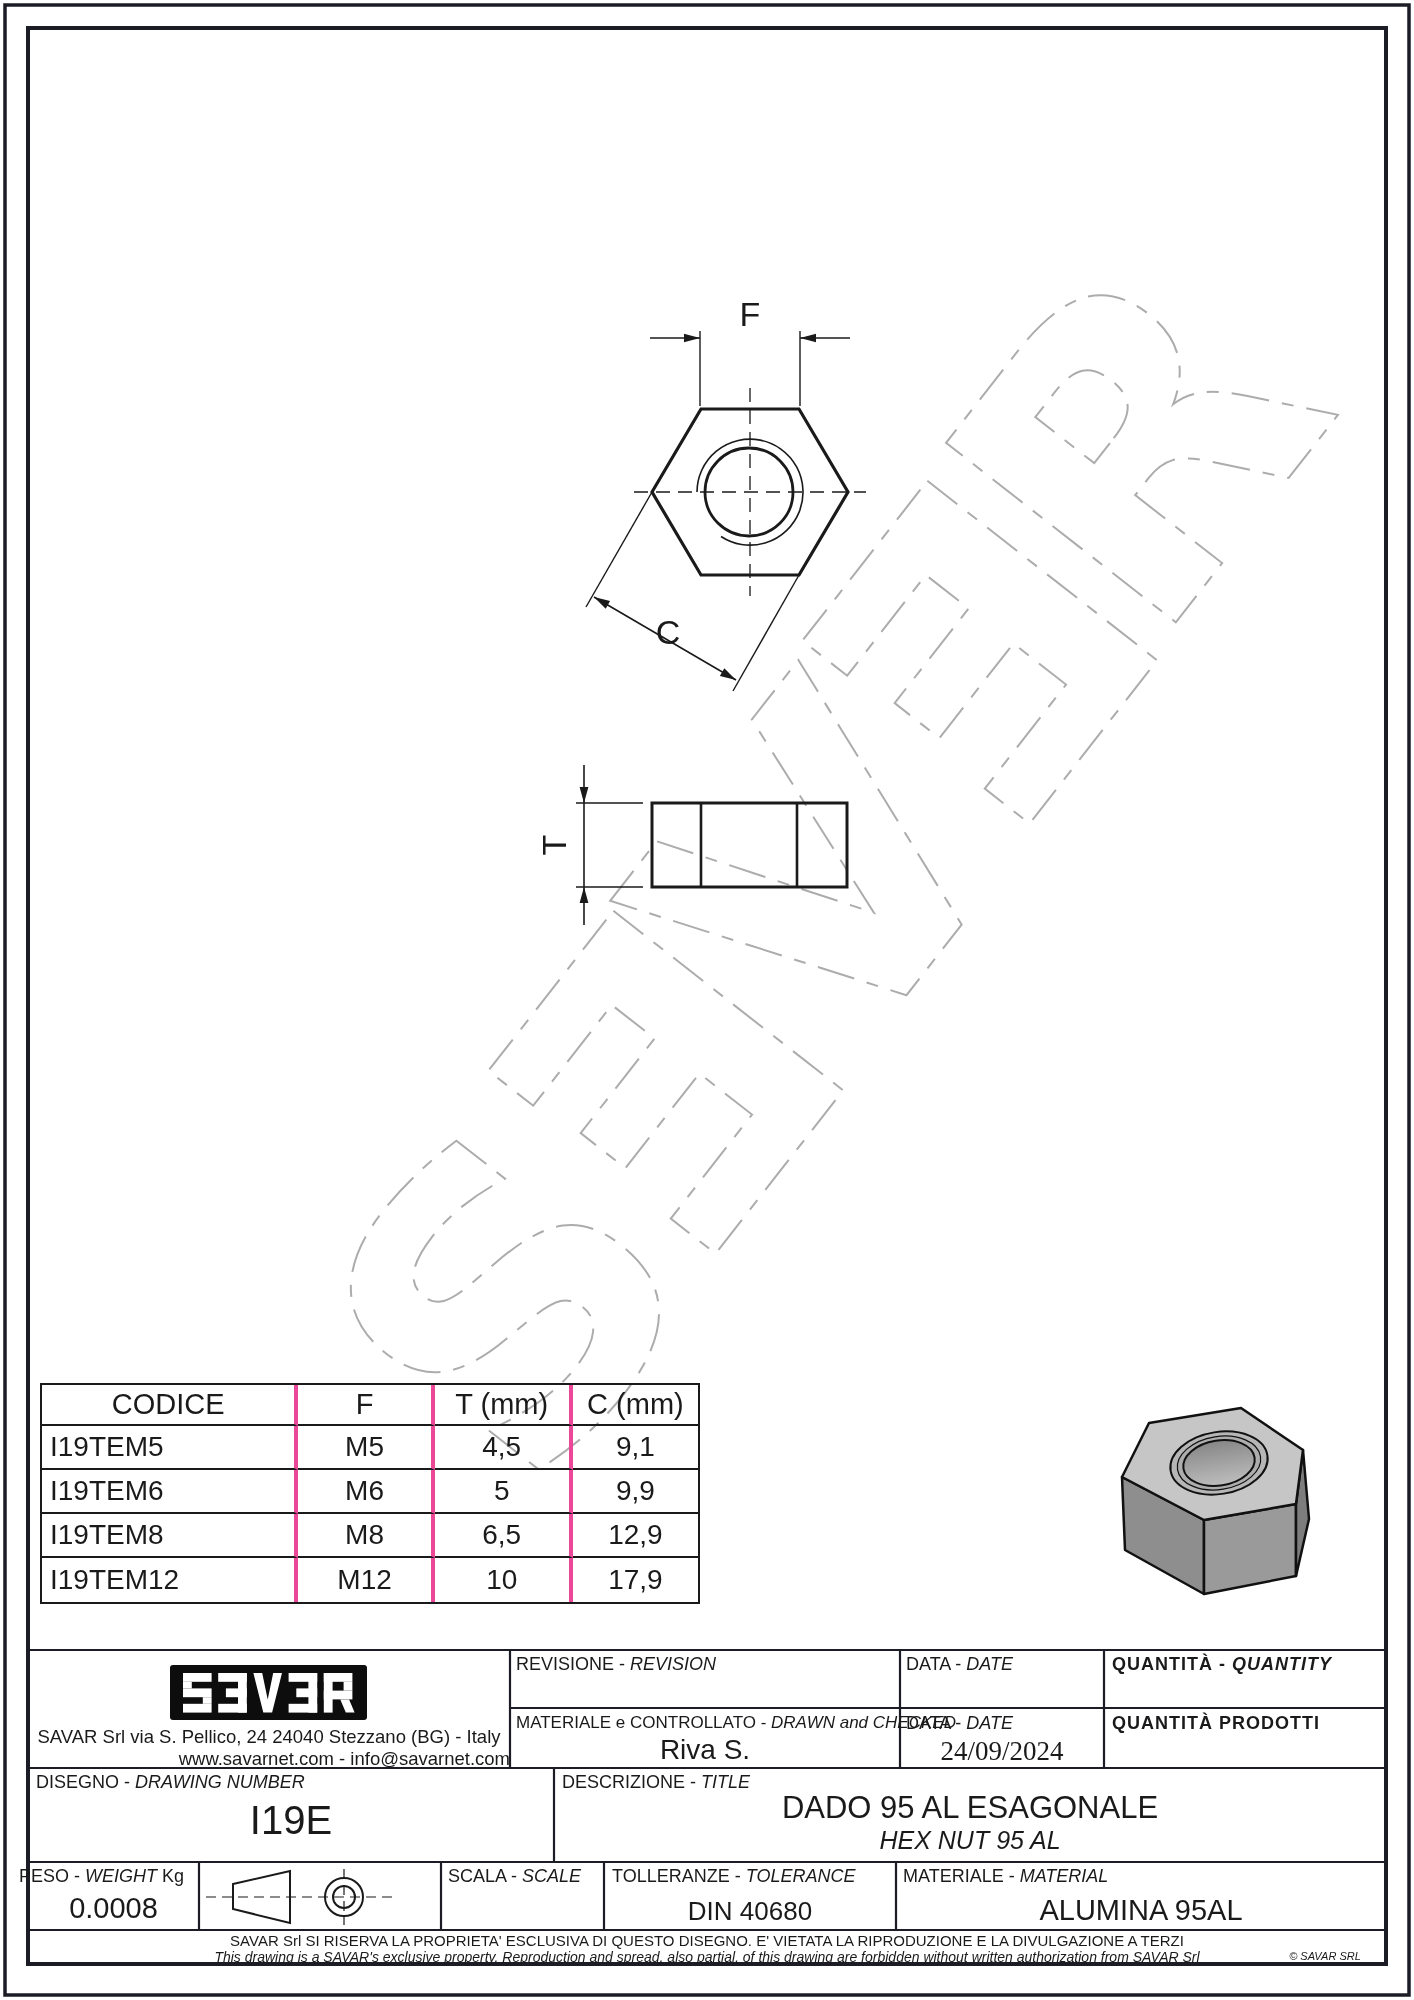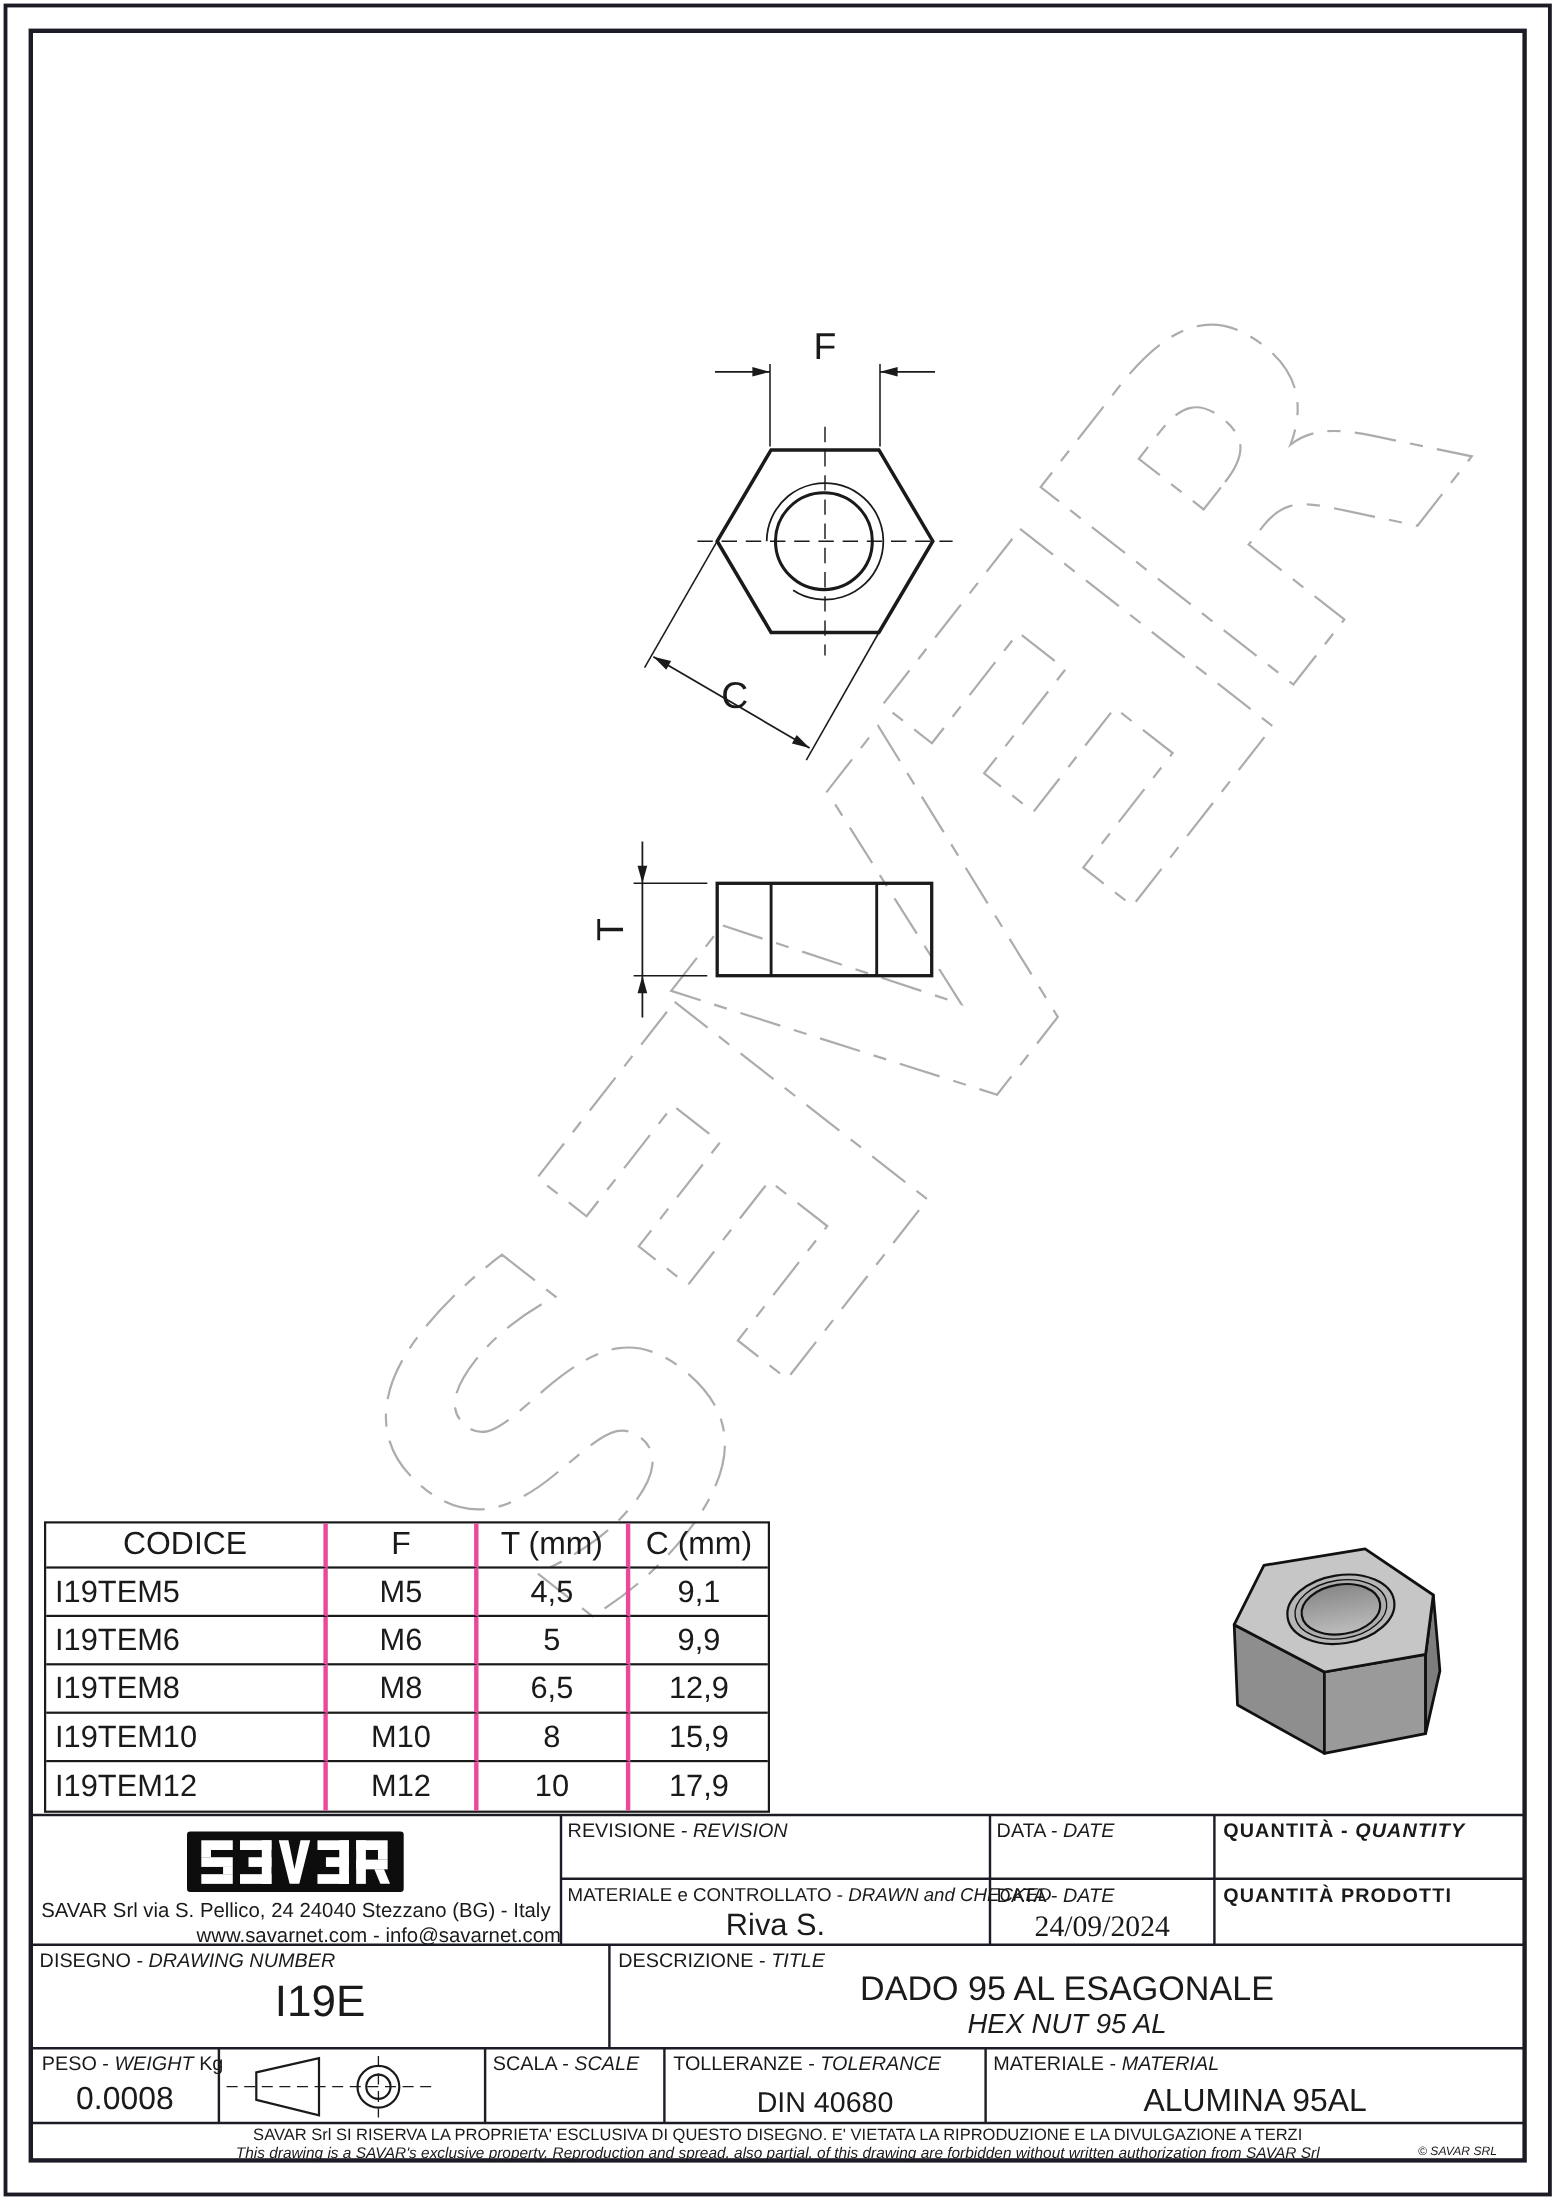--- a/index.html
+++ b/index.html
@@ -179,26 +179,20 @@
     <div class="t-cell c1">M6</div>
     <div class="t-cell c2">5</div>
     <div class="t-cell c3">9,9</div>
   </div>
   <div class="t-row">
     <div class="t-cell c0">I19TEM8</div>
     <div class="t-cell c1">M8</div>
     <div class="t-cell c2">6,5</div>
     <div class="t-cell c3">12,9</div>
   </div>
-  <div class="t-row">
-    <div class="t-cell c0">I19TEM10</div>
-    <div class="t-cell c1">M10</div>
-    <div class="t-cell c2">8</div>
-    <div class="t-cell c3">15,9</div>
-  </div>
   <div class="t-row last">
     <div class="t-cell c0">I19TEM12</div>
     <div class="t-cell c1">M12</div>
     <div class="t-cell c2">10</div>
     <div class="t-cell c3">17,9</div>
   </div>
 </div>
 
 <div class="abs tb-value" style="left:28px;top:1726px;width:482px;font-size:18.5px;">SAVAR Srl via S. Pellico, 24  24040 Stezzano (BG) - Italy</div>
 <div class="abs tb-value" style="left:28px;top:1748px;width:482px;font-size:18.5px;text-align:right;">www.savarnet.com  -  info@savarnet.com</div>
@@ -231,21 +225,21 @@
   <span>DISEGNO -</span> <span class="en">DRAWING NUMBER</span>
 </div>
 <div class="abs tb-value" style="left:28px;top:1798px;width:526px;font-size:40px;">I19E</div>
 
 <div class="tb-label" style="left:562px;top:1772px;">
   <span>DESCRIZIONE -</span> <span class="en">TITLE</span>
 </div>
 <div class="abs tb-value" style="left:554px;top:1790px;width:832px;font-size:31px;">DADO 95 AL ESAGONALE</div>
 <div class="abs tb-value" style="left:554px;top:1826px;width:832px;font-size:25px;font-style:italic;">HEX NUT 95 AL</div>
 
-<div class="tb-label" style="left:38px;top:1866px;">
+<div class="tb-label" style="left:19px;top:1866px;">
   <span>PESO -</span> <span class="en">WEIGHT</span> <span>Kg</span>
 </div>
 <div class="abs tb-value" style="left:28px;top:1892px;width:171px;font-size:29px;">0.0008</div>
 
 <div class="tb-label" style="left:448px;top:1866px;">
   <span>SCALA -</span> <span class="en">SCALE</span>
 </div>
 
 <div class="tb-label" style="left:612px;top:1866px;">
   <span>TOLLERANZE -</span> <span class="en">TOLERANCE</span>

